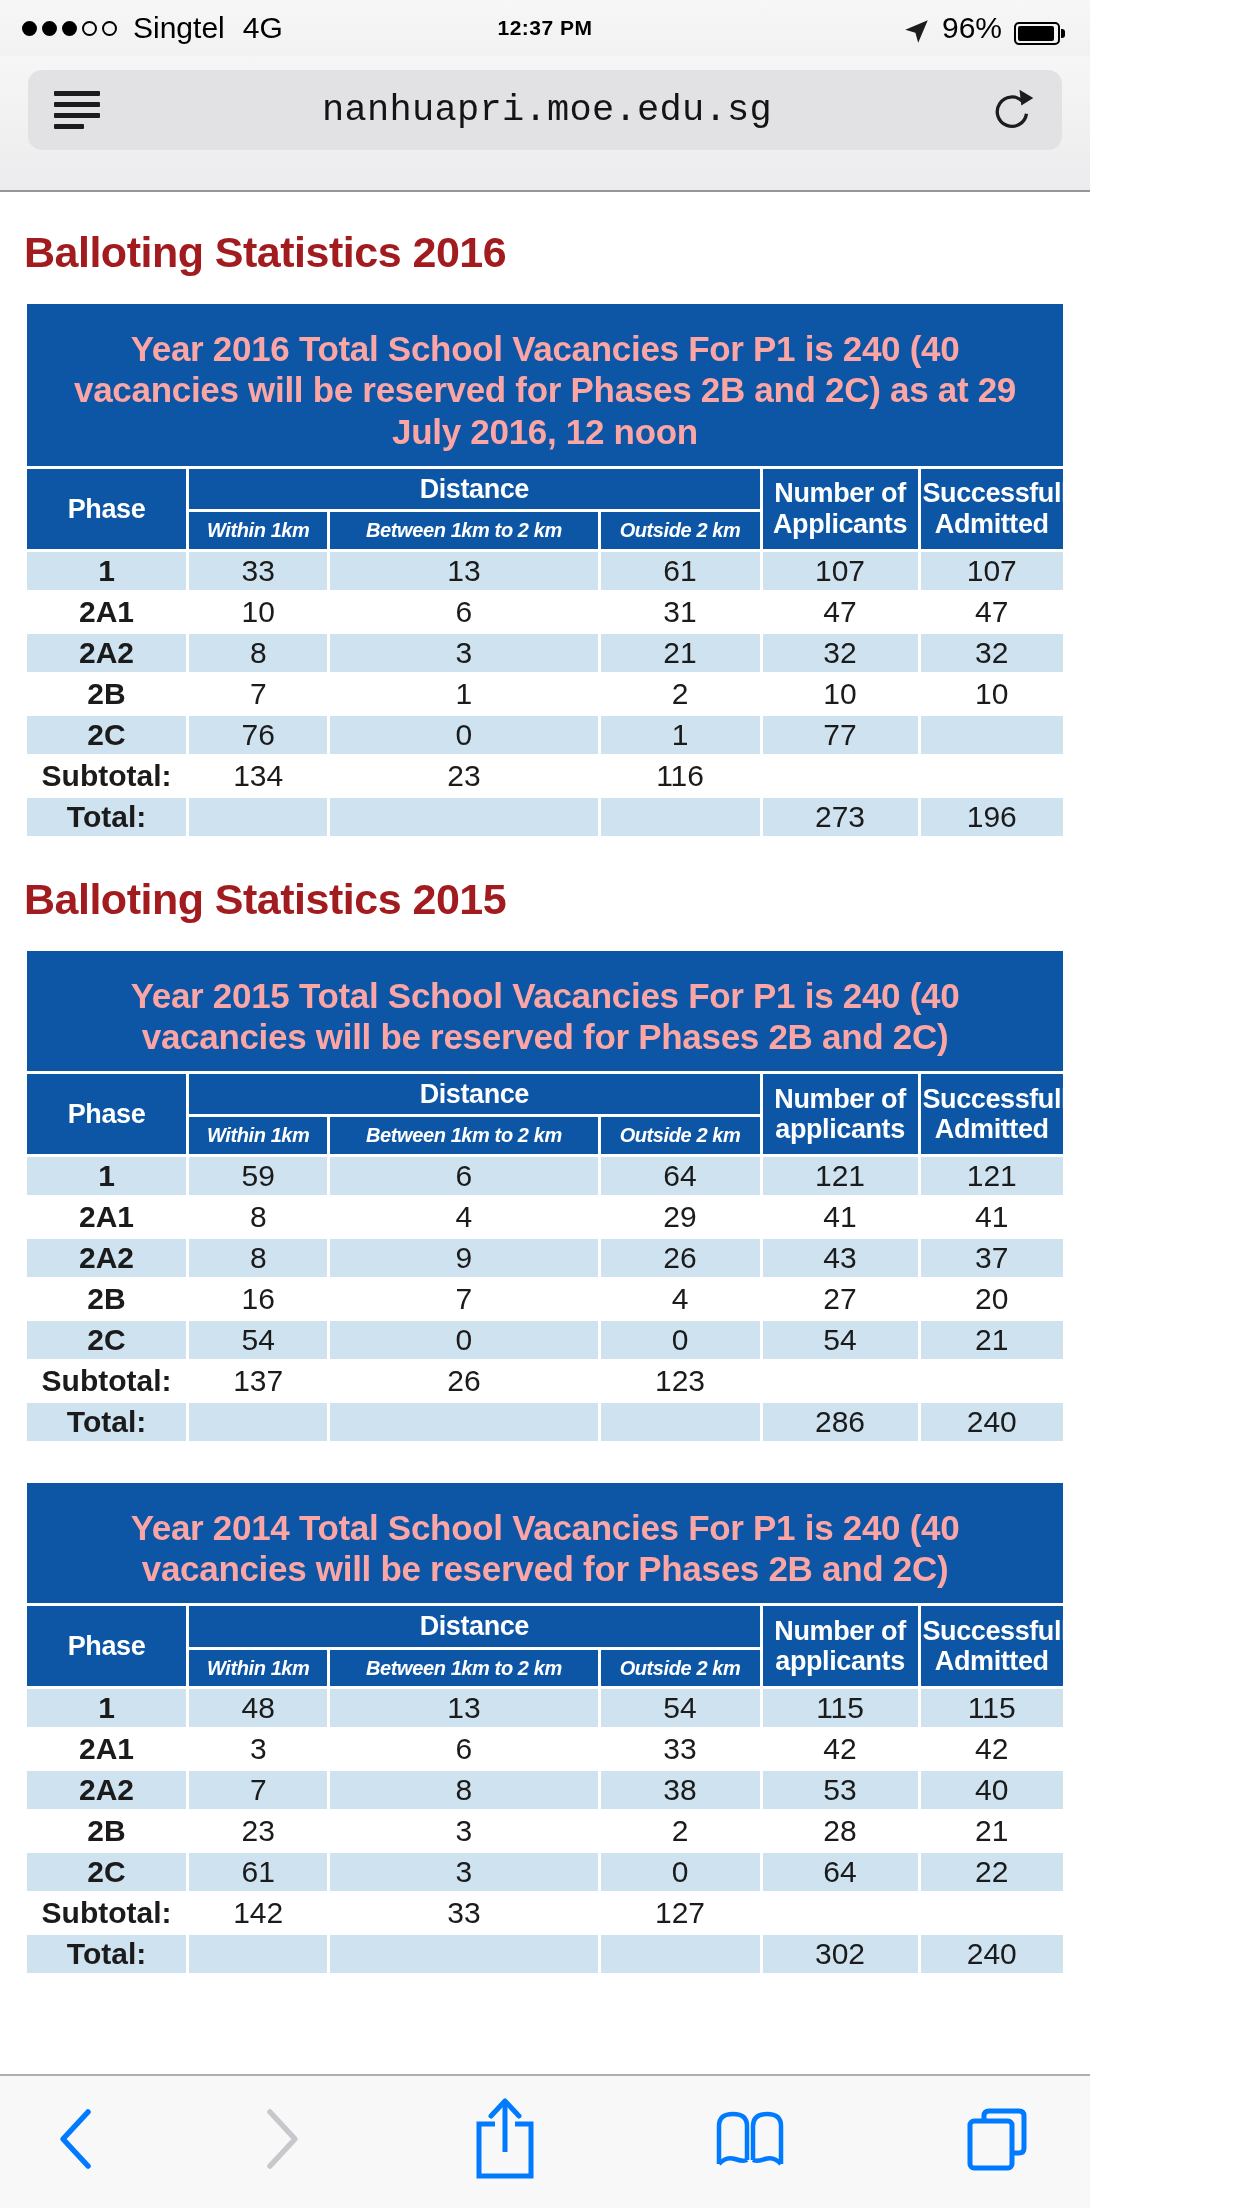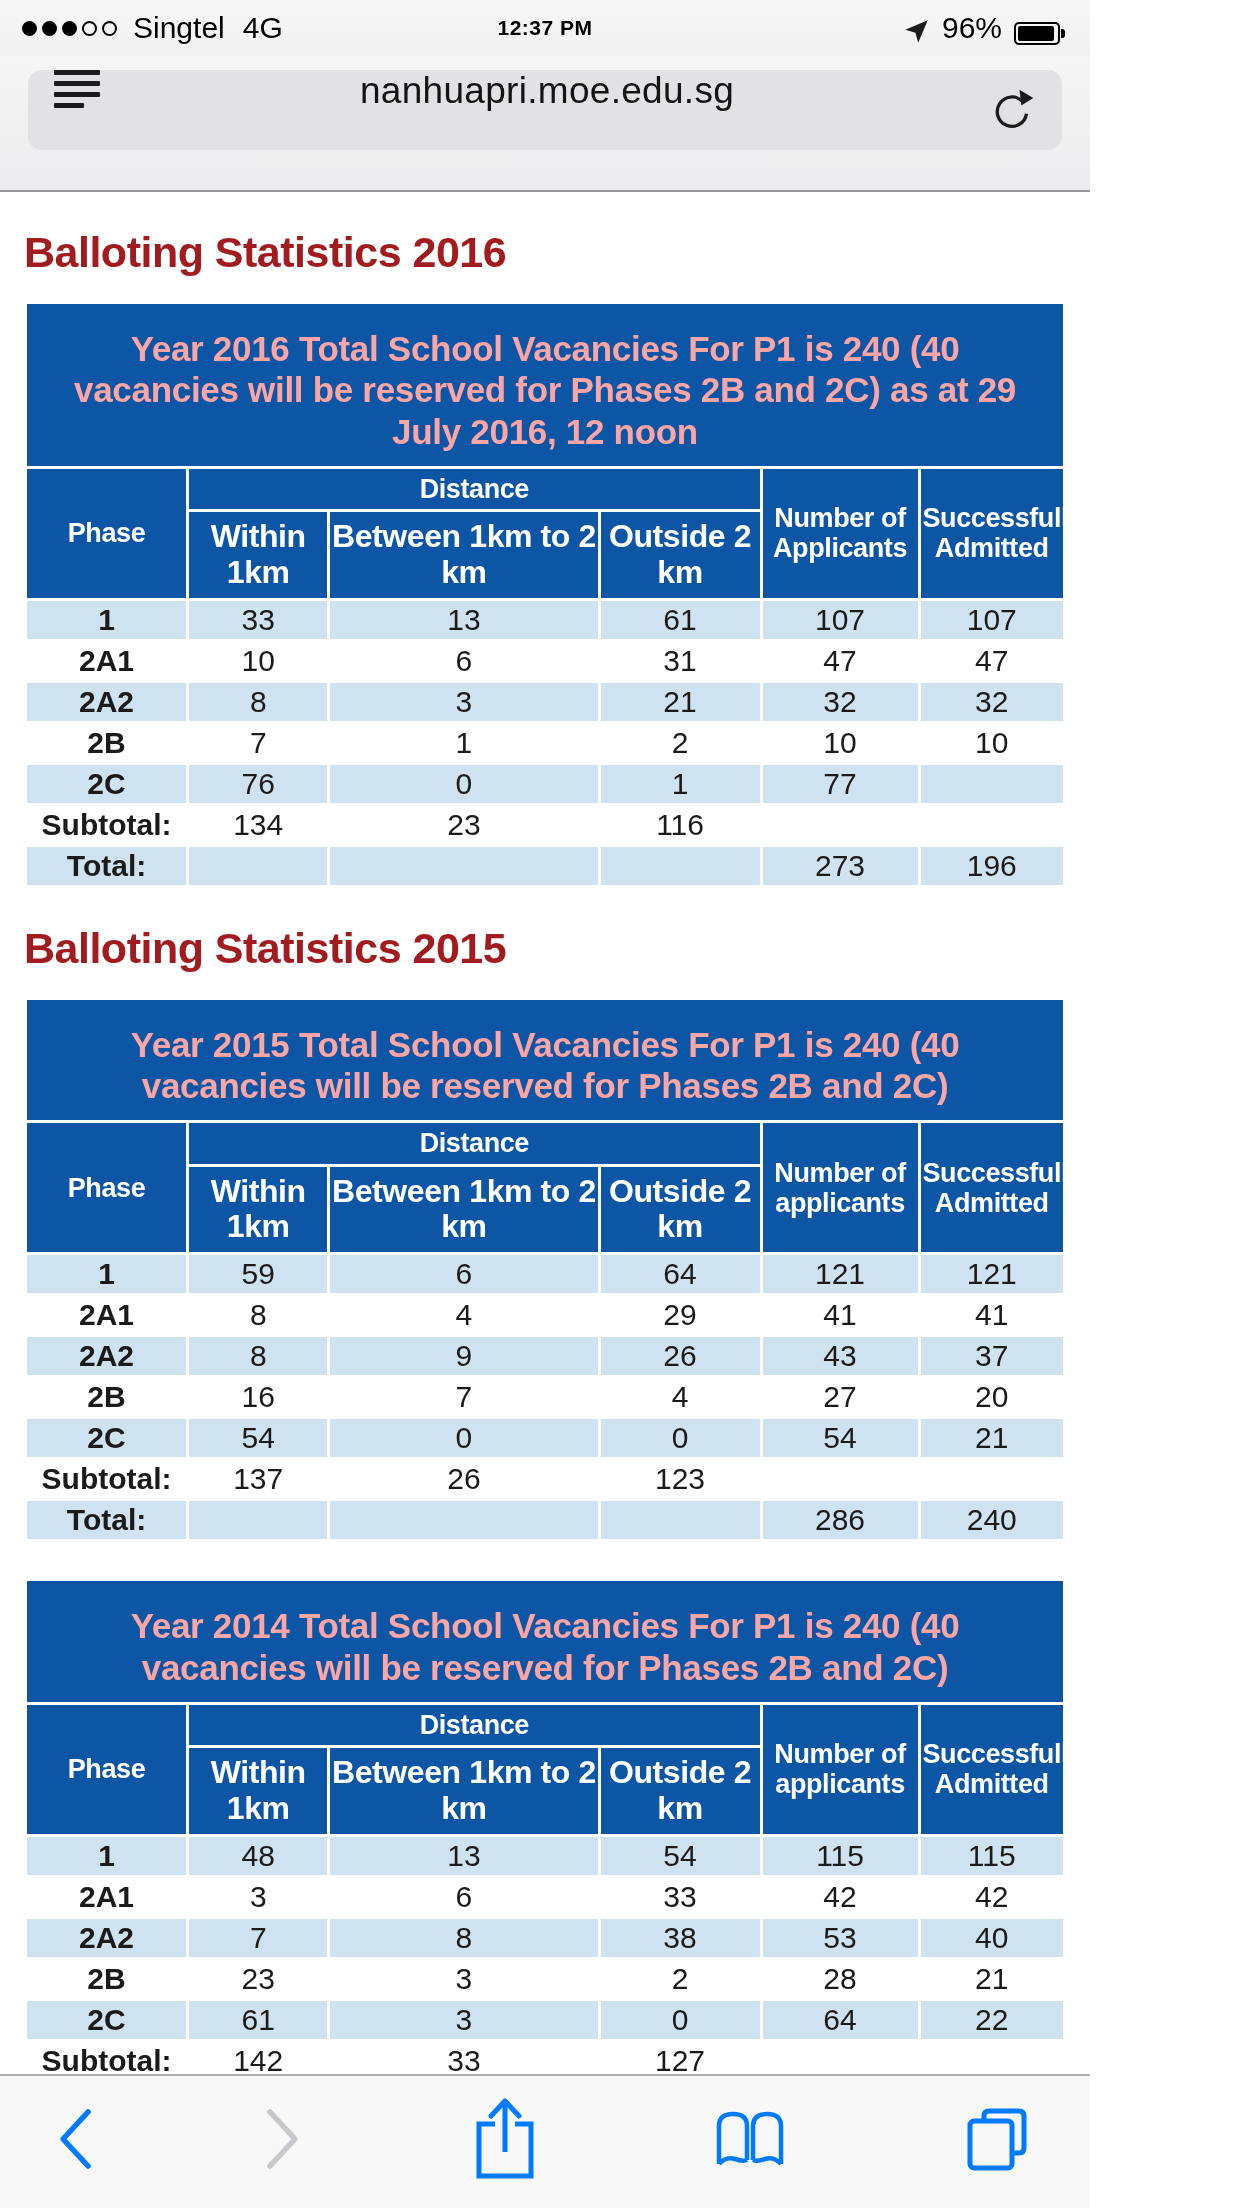--- a/index.html
+++ b/index.html
@@ -15,37 +15,37 @@
   .carrier{font-size:30px;}
   .network{margin-left:8px;font-size:30px;}
   .sb-time{flex:0 0 auto;font-weight:bold;font-size:21px;letter-spacing:.5px;}
   .sb-right{flex:1;display:flex;align-items:flex-end;justify-content:flex-end;gap:12px;}
   .batt{position:relative;width:46px;height:23px;border:2px solid #000;border-radius:5px;box-sizing:border-box;margin-right:8px;}
   .batt-fill{position:absolute;top:2px;left:2px;bottom:2px;width:36px;background:#000;border-radius:2px;}
   .batt-nub{position:absolute;right:-7px;top:5px;width:4px;height:9px;background:#000;border-radius:0 3px 3px 0;}
 
   
   .chrome{background:linear-gradient(#f6f6f6,#ececee);border-bottom:2px solid #96969a;padding:14px 28px 40px;}
-  .url-field{height:80px;background:#e2e2e4;border-radius:14px;display:flex;padding:0 26px;}
+  .url-field{height:80px;background:#e2e2e4;border-radius:14px;display:flex;align-items:center;padding:0 26px;font-family:Liberation Mono, monospace;}
   .reader-btn{background:none;border:none;padding:0;cursor:pointer;display:flex;flex-direction:column;gap:6px;width:48px;}
   .reader-btn i{display:block;height:5px;background:#1c1c1e;border-radius:1px;}
   .reader-btn i:nth-child(1),.reader-btn i:nth-child(2),.reader-btn i:nth-child(3){width:46px;}
   .reader-btn i:nth-child(4){width:30px;}
   .url-text{flex:1;text-align:center;font-size:37px;color:#141414;letter-spacing:.3px;}
   .refresh-btn{background:none;border:none;padding:0;cursor:pointer;display:flex;align-items:center;}
 
   
   .content{flex:1;overflow:hidden;background:#fff;padding:24px 24px 0;}
   h1.sec-title{color:#a21c1f;font-size:43px;font-weight:bold;margin:0 0 24px 0;letter-spacing:-.5px;}
   h1.sec-title:first-child{margin-top:12px;}
   table.ballot{width:100%;border-collapse:collapse;table-layout:fixed;margin:0 0 36px 0;}
   table.ballot td,table.ballot th{border:3px solid #fff;text-align:center;vertical-align:middle;}
   .banner-cell{background:#0d56a6;color:#fca5a5;font-weight:bold;font-size:35px;line-height:1.18;padding:24px 34px 14px;letter-spacing:-.3px;}
   th.hdr{background:#0d56a6;color:#fff;font-weight:bold;font-size:27px;padding:5px 2px;letter-spacing:-.4px;line-height:1.12;}
-  tr.hdr-sub th.hdr{font-size:32px;padding:7px 1px;}
+  tr.hdr-sub th.hdr{font-size:20px;padding:7px 1px;font-style:italic;}
   td.cell{font-size:30px;color:#1b1b1b;height:36px;padding:1px 2px;}
   td.rl{font-weight:bold;}
   tr.alt td{background:#cfe2f0;}
 
   
   .toolbar{height:134px;background:#f8f8f9;border-top:2px solid #afafb2;display:flex;align-items:center;justify-content:space-between;padding:0 58px 6px;box-sizing:border-box;}
   .tb-btn{background:none;border:none;padding:0;cursor:pointer;display:flex;align-items:center;justify-content:center;}
 </style>
 </head>
 <body>

